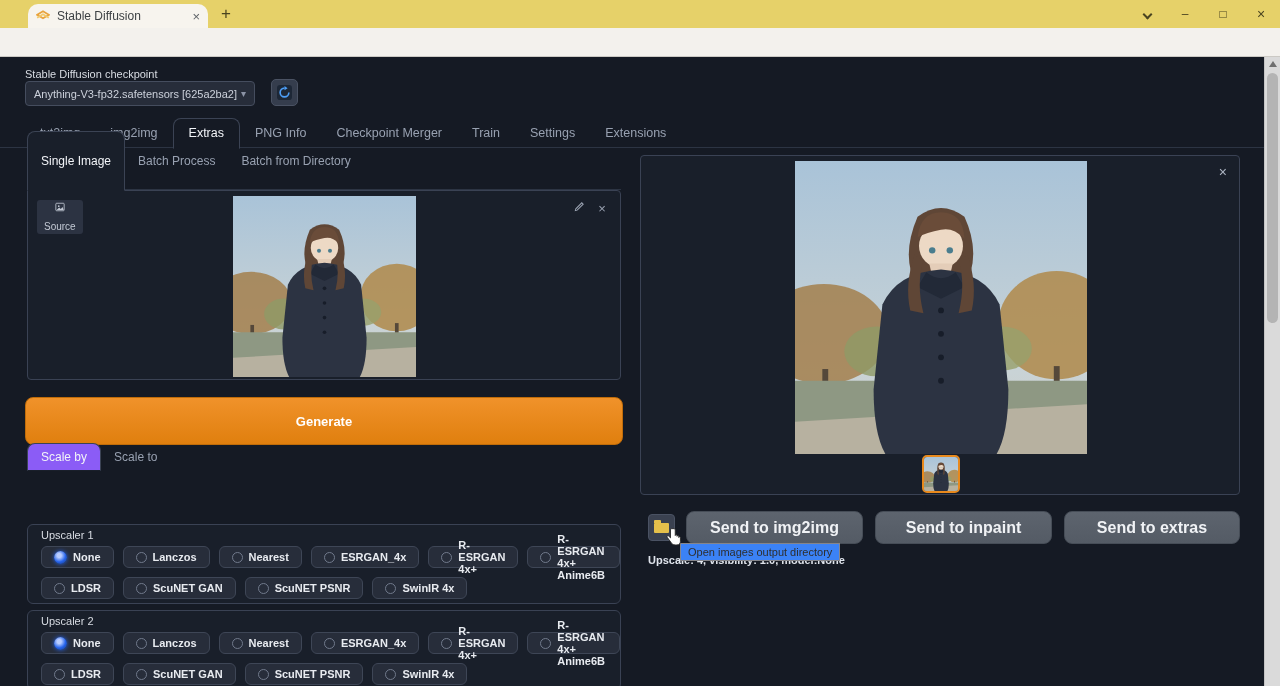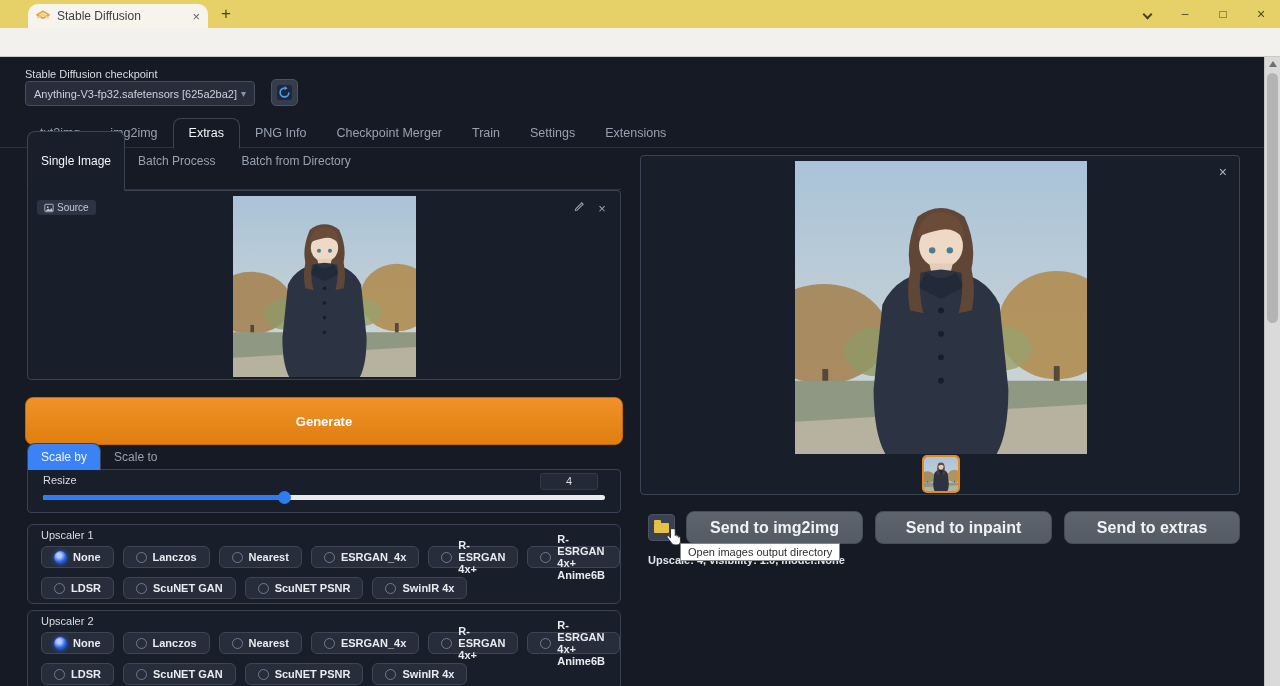--- a/index.html
+++ b/index.html
@@ -55,33 +55,33 @@
   
   .subtabs { position:absolute; left:27px; top:103px; height:30px; display:flex; align-items:flex-end; z-index:3; }
   .subtabs .tab { padding:15px 13px; line-height:28px; font-size:12px; color:#98a1b1; }
   .subtabs .tab.active { color:#f2f4f8; border:1px solid #3b4354; border-bottom:1px solid #191f2a;
                          border-radius:8px 8px 0 0; background:#191f2a; margin-bottom:-1px; }
   .subline { position:absolute; left:27px; top:132px; width:594px; height:1px; background:#2c3443; }
 
   .srcpanel { position:absolute; left:27px; top:133px; width:594px; height:190px; background:#191f2a;
               border:1px solid #3a4254; border-radius:0 4px 4px 4px; }
   .srcchip { position:absolute; left:9px; top:9px; background:#2c3342; border-radius:3px;
-             padding:2px 7px; display:flex; gap:3px; align-items:center; font-size:10px; color:#c3c9d4; }
+             padding:2px 7px; display:flex; gap:9px; align-items:center; font-size:10px; color:#c3c9d4;flex-direction:column; }
   .imgtool { position:absolute; top:10px; color:#9aa2b1; font-size:12px; width:16px; text-align:center; }
   .srcimg { position:absolute; left:205px; top:5px; width:183px; height:181px; }
   .art { width:100%; height:100%; display:block; }
 
   .generate { position:absolute; left:25px; top:340px; width:598px; height:48px; border-radius:8px;
               background:linear-gradient(#f0922a, #e07f0e); color:#fff; font-weight:bold; font-size:13px;
               display:flex; align-items:center; justify-content:center; border:1px solid #c06c09; }
 
   .scaletabs { position:absolute; left:27px; top:386px; height:27px; display:flex; align-items:flex-end; z-index:3; }
   .scaletabs .tab { padding:0 13px; line-height:26px; font-size:12px; color:#98a1b1; }
   .scaletabs .tab.active { color:#f2f4f8; border:1px solid #3b4354; border-bottom:1px solid #191f2a;
-                           border-radius:8px 8px 0 0; background:#3b82f6; margin-bottom:-1px; }
+                           border-radius:8px 8px 0 0; background:#8b5cf6; margin-bottom:-1px; }
   .resizepanel { position:absolute; left:27px; top:412px; width:594px; height:44px; background:#191f2a;
                  border:1px solid #3a4254; border-radius:0 4px 4px 4px; }
   .resize-label { position:absolute; left:15px; top:4px; font-size:11px; color:#d8dce3; }
   .resize-num { position:absolute; right:22px; top:3px; width:58px; height:17px; background:#232936;
                 border:1px solid #323a49; border-radius:3px; color:#d8dce3; font-size:11px;
                 text-align:center; line-height:15px; }
   .slider { position:absolute; left:15px; top:25px; width:562px; height:5px; background:#e8eaed; border-radius:3px; }
   .slider-fill { position:absolute; left:0; top:0; height:5px; width:43%; background:#2e7cf0; border-radius:3px; }
   .slider-handle { position:absolute; left:calc(43% - 7px); top:-4px; width:13px; height:13px;
                    border-radius:50%; background:#2e7cf0; }
@@ -107,21 +107,21 @@
 
   .folder-btn { position:absolute; left:648px; top:457px; width:27px; height:27px; background:#3a4150;
                 border:1px solid #4a5263; border-radius:4px; display:flex; align-items:center; justify-content:center; }
   .folder-ic { position:relative; width:15px; height:10px; background:#e5c04b; border-radius:1px; }
   .folder-ic::before { content:""; position:absolute; left:0; top:-3px; width:7px; height:3px;
                        background:#e5c04b; border-radius:1px 1px 0 0; }
   .sendbtn { position:absolute; top:454px; height:33px; border-radius:8px; background:linear-gradient(#5d646e,#545b65);
              border:1px solid #464d57; color:#f0f2f5; font-weight:bold; font-size:16px;
              display:flex; align-items:center; justify-content:center; }
   .cursor { position:absolute; left:664px; top:470px; width:20px; height:20px; z-index:60; }
-  .tooltip { position:absolute; left:680px; top:486px; background:#ffffff; border:1px solid #85858a;
+  .tooltip { position:absolute; left:680px; top:486px; background:#3b82f6; border:1px solid #85858a;
              color:#2e2e2e; font-size:11px; padding:2px 7px; white-space:nowrap; z-index:50; }
   .resinfo { position:absolute; left:648px; top:497px; font-size:11px; font-weight:bold; color:#dfe4ec; z-index:10; }
   .footstats { position:absolute; left:648px; top:524px; font-size:10px; color:#353e4e; }
 
   
   .scrollbar { position:absolute; left:1264px; top:57px; width:16px; height:629px; background:#dadada;
                border-left:1px solid #c4c4c4; }
   .sb-arrow { position:absolute; left:4px; top:4px; width:0; height:0; border-left:4px solid transparent;
               border-right:4px solid transparent; border-bottom:6px solid #707070; }
   .sb-thumb { position:absolute; left:2px; top:16px; width:11px; height:250px; background:#b4b4b4; border-radius:6px; }
@@ -277,28 +277,20 @@
       </div>
     </div>
 
     <div class="generate">Generate</div>
 
     <div class="scaletabs">
       <span class="tab active">Scale by</span>
       <span class="tab">Scale to</span>
     </div>
 
-    <div class="resizepanel">
-      <span class="resize-label">Resize</span>
-      <span class="resize-num">4</span>
-      <div class="slider">
-        <div class="slider-fill"></div>
-        <div class="slider-handle"></div>
-      </div>
-    </div>
 
     <div class="upspanel" style="top:467px">
       <span class="ups-label">Upscaler 1</span>
       <div class="upsrow" style="top:21px">
         <span class="chip">
             <span class="radio sel"></span>
             <span>None</span>
           </span>
         <span class="chip">
             <span class="radio"></span>

